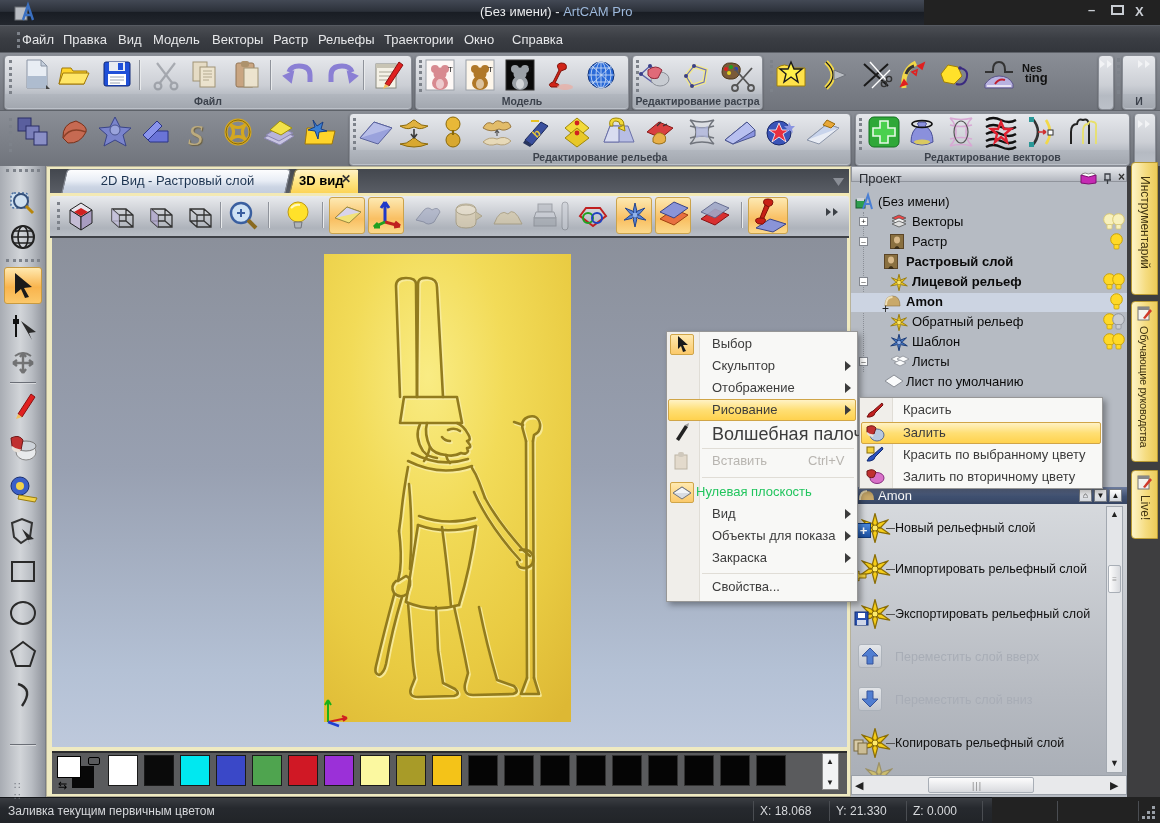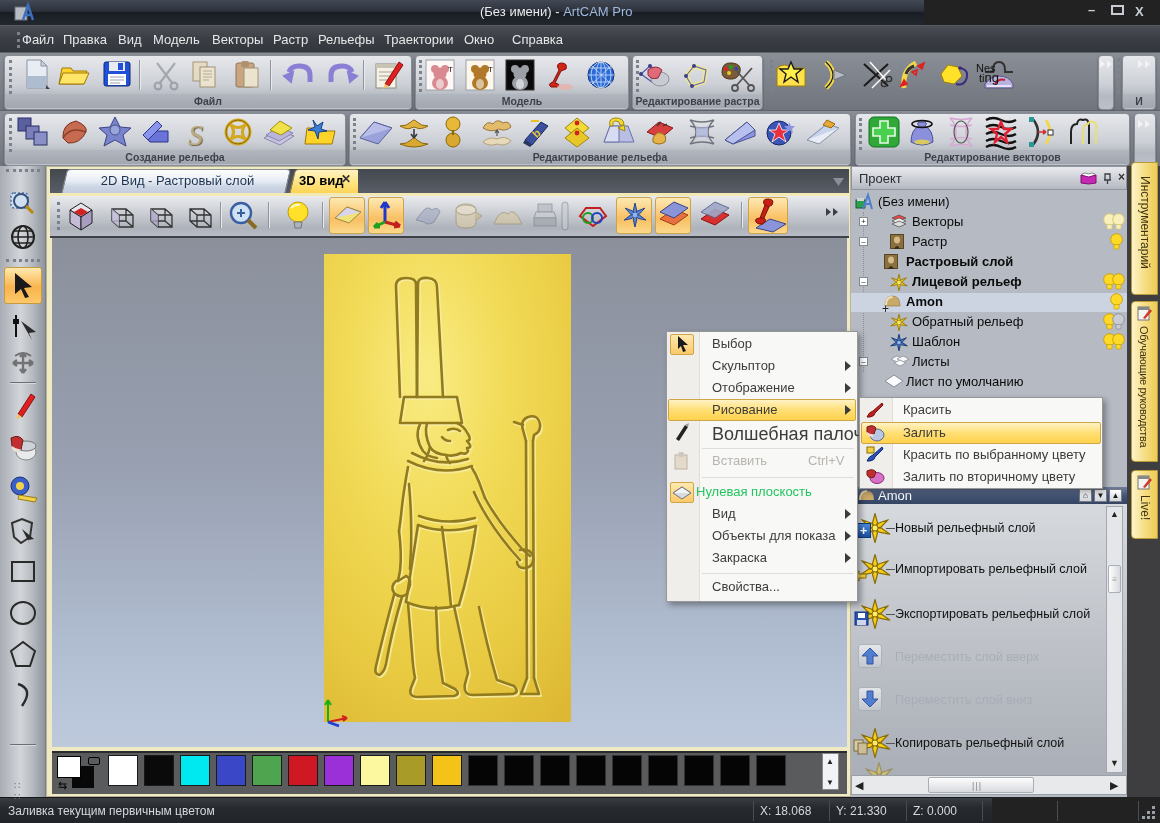--- a/index.html
+++ b/index.html
@@ -49,23 +49,20 @@
  <div class="grp" style="left:632px;top:2px;width:131px;height:55px">
       <div class="glabel">Редактирование растра</div>
     </div>
  <div class="grp" style="left:1098px;top:2px;width:16px;height:55px"></div>
  <div class="grp" style="left:1122px;top:2px;width:34px;height:55px">
       <div class="glabel">И</div>
     </div>
 </div>
 
 <div class="a ribbon" style="left:0;top:110px;width:1160px;height:56px;border-top:1px solid #5e6269">
- <div class="grp" style="left:4px;top:2px;width:342px;height:53px">
-      <div class="glabel">Создание рельефа</div>
-    </div>
  <div class="grp" style="left:349px;top:2px;width:502px;height:53px">
       <div class="glabel">Редактирование рельефа</div>
     </div>
  <div class="grp" style="left:855px;top:2px;width:275px;height:53px">
       <div class="glabel">Редактирование векторов</div>
     </div>
  <div class="grp" style="left:1134px;top:2px;width:22px;height:53px"></div>
 </div>
 
 <div class="a" style="left:0;top:166px;width:1160px;height:631px;background:#4c5057"></div>
@@ -105,21 +102,21 @@
  <div class="a" style="left:1138px;top:3px;width:1px;height:20px;background:#4a4d52"></div>
 </div>
 
 <div class="a" style="left:64px;top:169px;width:224px;height:26px;background:linear-gradient(#fdfdfe,#e8edf5 45%,#ccd5e4 70%,#c2ccdd);border:1px solid #8a8f98;transform:skewX(-13deg);border-radius:4px 4px 0 0"></div>
 <div class="a" style="left:75px;top:173px;width:205px;font-size:13px;color:#1c3350;text-align:center">2D Вид - Растровый слой</div>
 <div class="a" style="left:292px;top:169px;width:64px;height:26px;background:linear-gradient(#fff6d2,#ffe687 45%,#fcd14e);border:1px solid #9a8a50;transform:skewX(-13deg);border-radius:4px 4px 0 0"></div>
 <div class="a" style="left:300px;top:170px;width:58px;height:25px;background:linear-gradient(#fff2c4,#ffe687 45%,#fcd14e)"></div>
 <div class="a bold" style="left:299px;top:173px;font-size:13px;color:#000">3D вид</div>
 <div class="a" style="left:341px;top:172px;font-size:12px;color:#333;font-weight:bold">✕</div>
 
-<div class="a" style="left:851px;top:166px;width:276px;height:24px;background:linear-gradient(#e8eaee,#c9ccd2 60%,#b4b8c0);border:1px solid #90949c">
+<div class="a" style="left:851px;top:166px;width:276px;height:16px;background:linear-gradient(#e8eaee,#c9ccd2 60%,#b4b8c0);border:1px solid #90949c">
  <div class="a" style="left:7px;top:4px;font-size:13px;color:#2a2d33">Проект</div>
  <svg class="a" style="left:228px;top:4px" width="17" height="14" viewBox="0 0 17 14">
       <path d="M2 3 Q5 1 8.5 3 Q12 1 15 3 L15 10 Q12 8 8.5 10 Q5 8 2 10 Z" fill="#fdfdfd" stroke="#888"></path>
       <path d="M1 4 L8.5 6 L16 4 L16 12 L8.5 13 L1 12 Z" fill="#c62ab4" stroke="#7d1070"></path>
     </svg>
  <svg class="a" style="left:251px;top:6px" width="10" height="12" viewBox="0 0 10 12">
       <path d="M2 1 h5 v6 h-5 Z M1 7 h7 M4.5 7 v4" stroke="#3a3e44" stroke-width="1.3" fill="none"></path>
     </svg>
  <div class="a" style="left:266px;top:3px;font-size:12px;color:#333;font-weight:bold">×</div>
 </div>
@@ -729,21 +726,21 @@
     <path d="M3 14 L10 5 L20 7 L24 16 L16 24 L6 22 Z" fill="#ffe12a" stroke="#a08008"></path>
     <path d="M22 8 Q32 10 28 20 Q25 26 18 24" fill="none" stroke="#3a2a80" stroke-width="2"></path>
     <circle cx="22" cy="8" r="1.8" fill="#3a2a80"></circle>
   </svg>
 <svg class="a" style="left:981px;top:60px" width="36" height="32" viewBox="0 0 36 32">
     <path d="M4 12 h8 v-2 Q12 2 18 2 Q24 2 24 10 v2 h8" fill="none" stroke="#333" stroke-width="2"></path>
     <path d="M4 24 Q10 16 18 16 Q28 16 32 24 L32 28 L4 28 Z" fill="#b8b2e0" stroke="#5a5488"></path>
     <path d="M14 24 Q18 18 24 20" stroke="#c02030" stroke-width="2" fill="none"></path>
     <path d="M6 26 h24" stroke="#e8e4f4" stroke-width="2"></path>
   </svg>
-<div class="a" style="left:976px;top:64px;width:34px;height:26px;font-weight:normal;color:#111;font-size:11px;line-height:9px">Nes<br>&nbsp;ti<span style="font-size:13px">ng</span></div>
+<div class="a" style="left:1022px;top:64px;width:34px;height:26px;font-weight:bold;color:#111;font-size:11px;line-height:9px">Nes<br>&nbsp;ti<span style="font-size:13px">ng</span></div>
 <svg class="a" style="left:1100px;top:60px" width="13" height="8" viewBox="0 0 13 8">
     <path d="M0 0 L5 4 L0 8 Z M7 0 L12 4 L7 8 Z" fill="#f2f3f5"></path>
   </svg>
 <div class="dots" style="left:1117px;top:58px;height:36px"></div>
 <svg class="a" style="left:1138px;top:60px" width="13" height="8" viewBox="0 0 13 8">
     <path d="M0 0 L5 4 L0 8 Z M7 0 L12 4 L7 8 Z" fill="#f2f3f5"></path>
   </svg>
 <div class="dots" style="left:9px;top:118px;height:34px"></div>
 <svg class="a" style="left:16px;top:116px" width="34" height="32" viewBox="0 0 34 32">
     <rect x="2" y="2" width="13" height="13" fill="#5a5f9e" stroke="#2a2f66"></rect>

